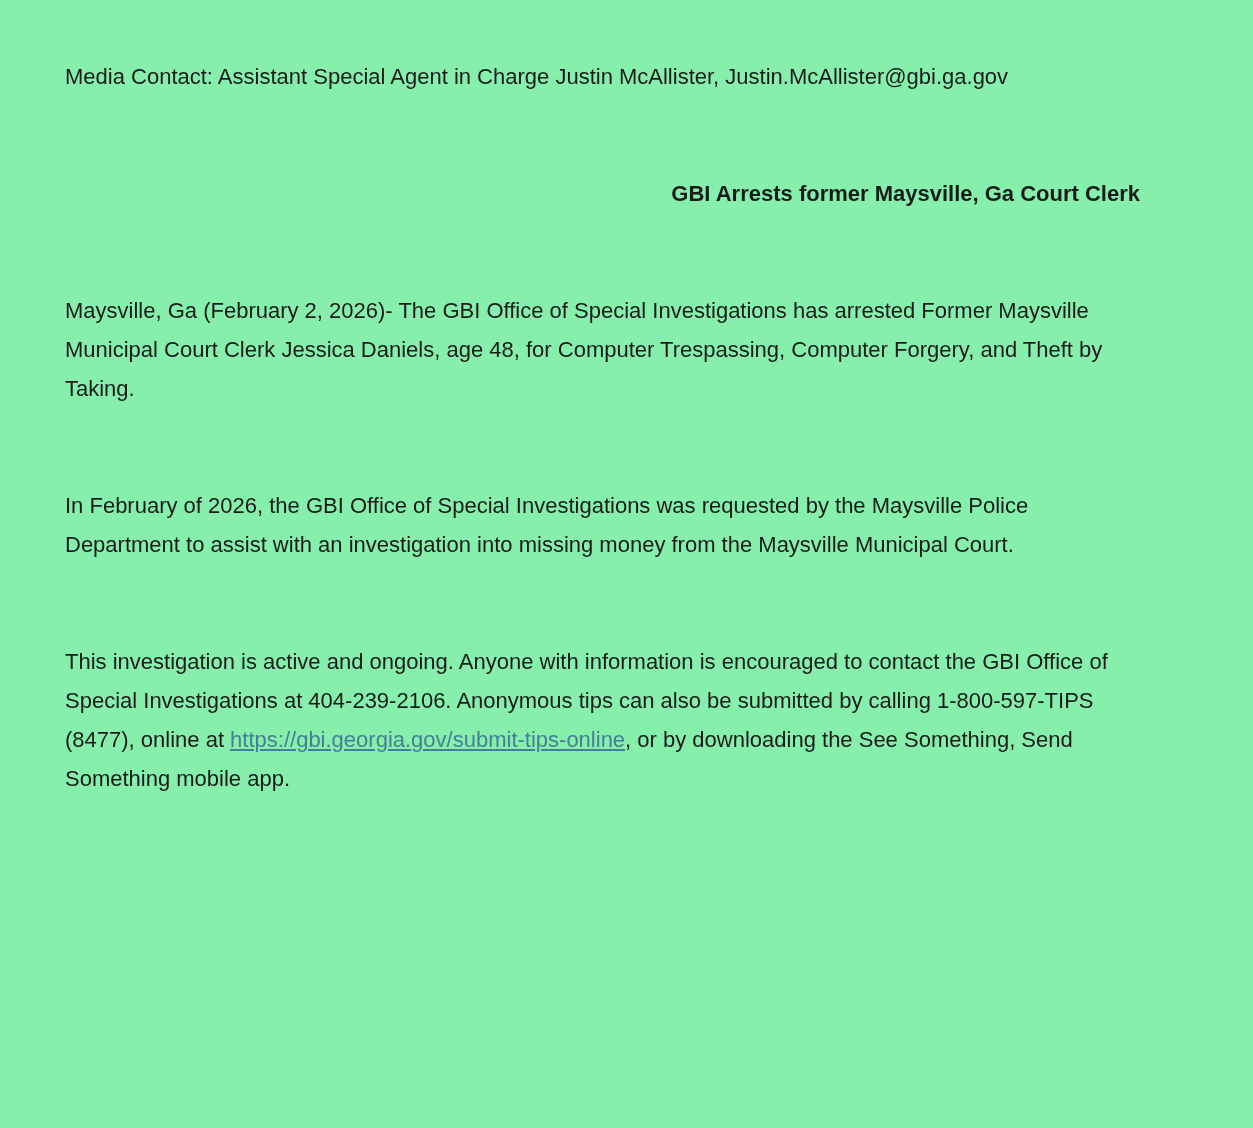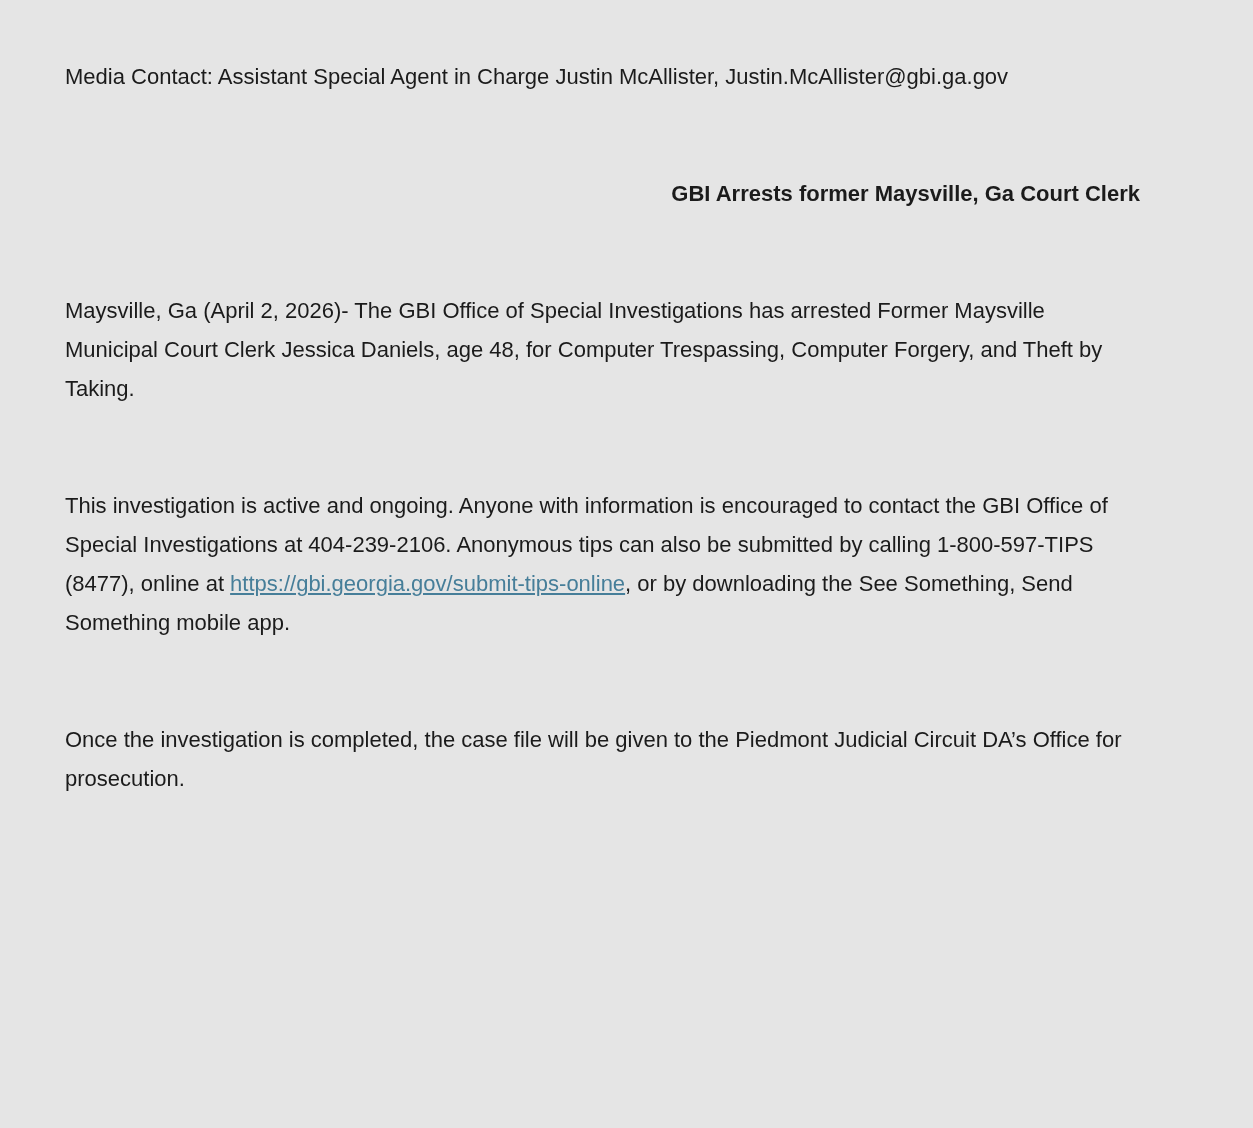--- a/index.html
+++ b/index.html
@@ -4,21 +4,21 @@
 <style>
   html, body {
     margin: 0;
     padding: 0;
     background: #ffffff;
   }
   .page {
     position: relative;
     width: 1253px;
     height: 1128px;
-    background: #e5e5e5;
+    background: #86efac;
     overflow: hidden;
     box-sizing: border-box;
   }
   .doc {
     box-sizing: border-box;
     padding: 57px 113px 0 65px;
     font-family: "Liberation Sans", sans-serif;
     font-size: 22px;
     line-height: 39px;
     color: #1b1b1b;
@@ -38,21 +38,21 @@
 </head>
 <body>
 
 <div class="page">
   <div class="doc">
 
     <p>Media Contact: Assistant Special Agent in Charge Justin McAllister, Justin.McAllister@gbi.ga.gov</p>
 
     <p class="headline">GBI Arrests former Maysville, Ga Court Clerk</p>
 
-    <p>Maysville, Ga (April 2, 2026)- The GBI Office of Special Investigations has arrested Former Maysville Municipal Court Clerk Jessica Daniels, age 48, for Computer Trespassing, Computer Forgery, and Theft by Taking.</p>
+    <p>Maysville, Ga (February 2, 2026)- The GBI Office of Special Investigations has arrested Former Maysville Municipal Court Clerk Jessica Daniels, age 48, for Computer Trespassing, Computer Forgery, and Theft by Taking.</p>
 
+    <p>In February of 2026, the GBI Office of Special Investigations was requested by the Maysville Police Department to assist with an investigation into missing money from the Maysville Municipal Court.</p>
 
     <p><span>This investigation is active and ongoing. Anyone with information is encouraged to contact the GBI Office of Special Investigations at 404-239-2106. Anonymous tips can also be submitted by calling 1-800-597-TIPS (8477), online at </span><a class="link" href="#">https://gbi.georgia.gov/submit-tips-online</a><span>, or by downloading the See Something, Send Something mobile app.</span></p>
 
-    <p>Once the investigation is completed, the case file will be given to the Piedmont Judicial Circuit DA’s Office for prosecution.</p>
 
   </div>
 </div>
 
 </body></html>

